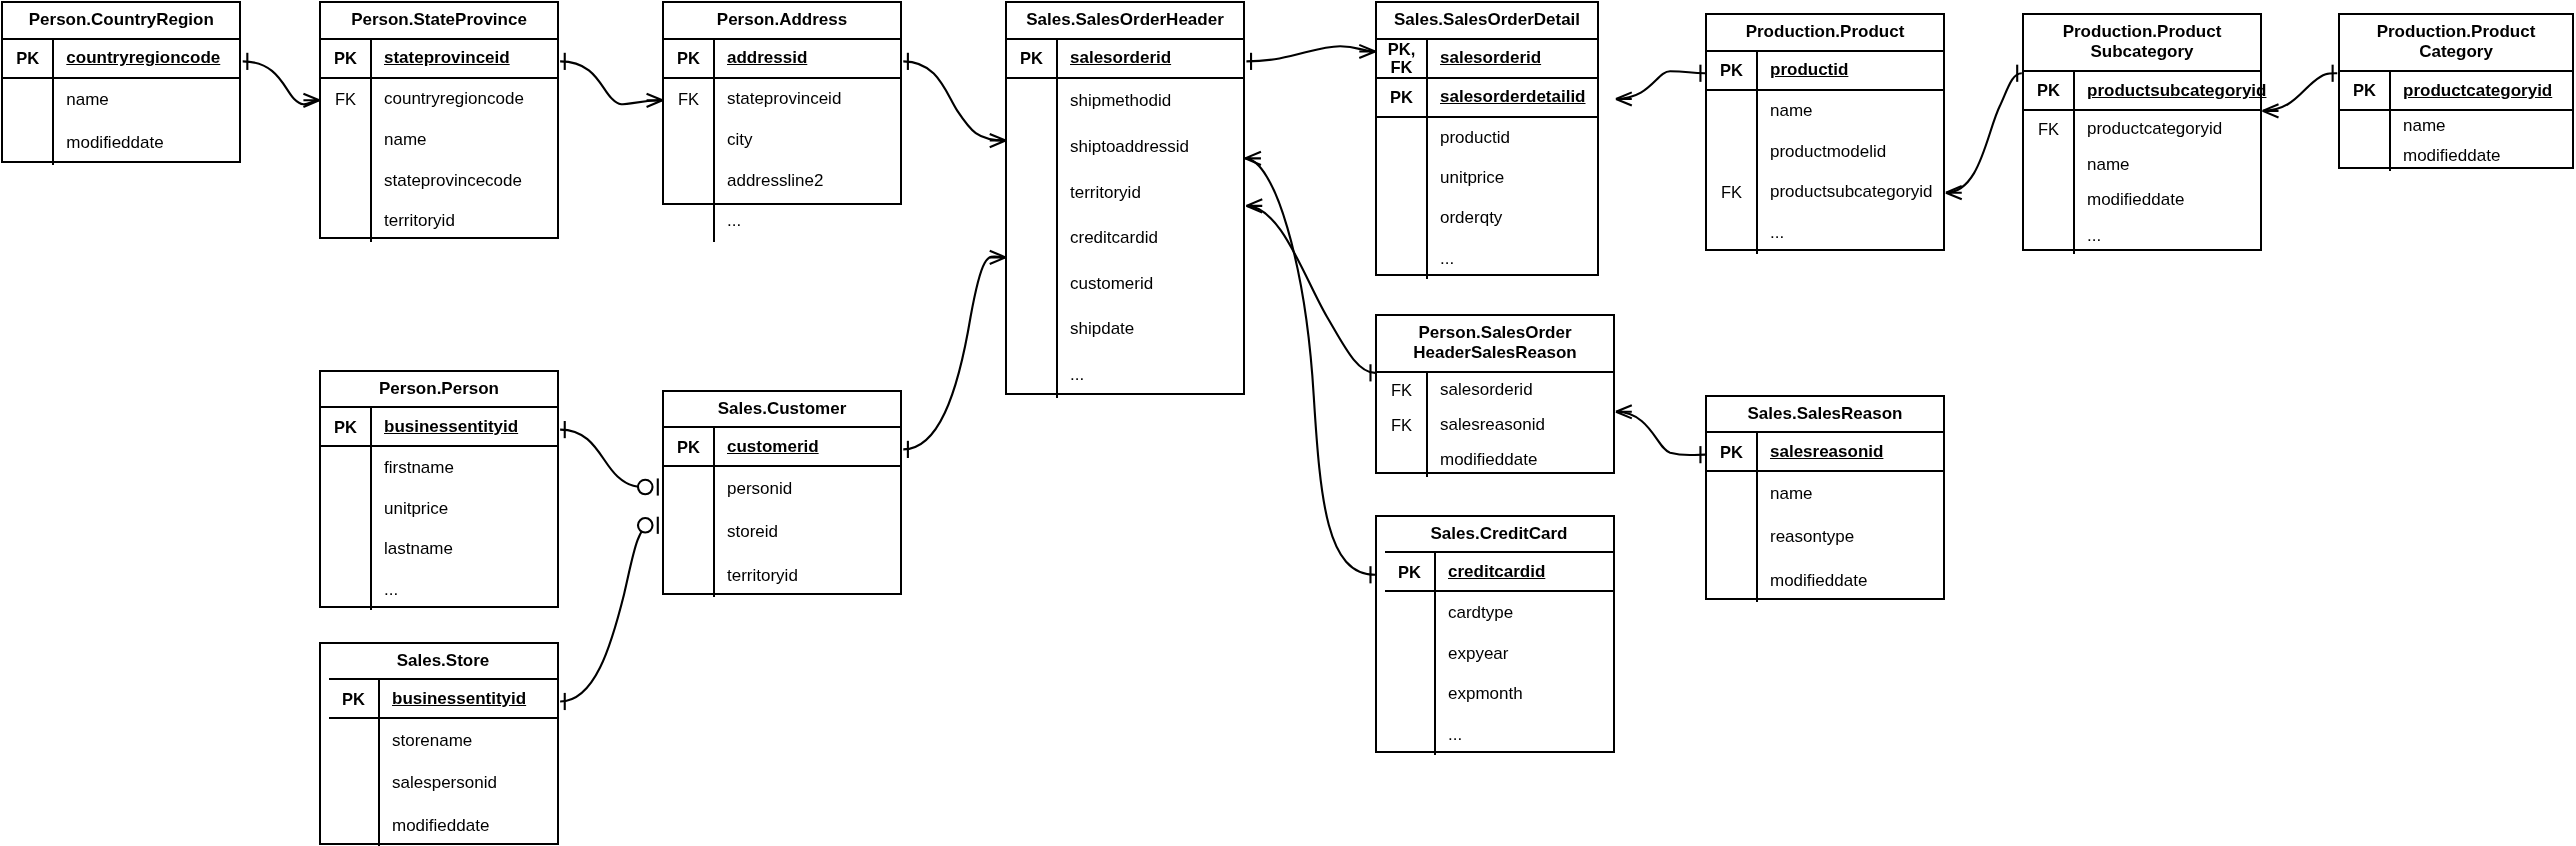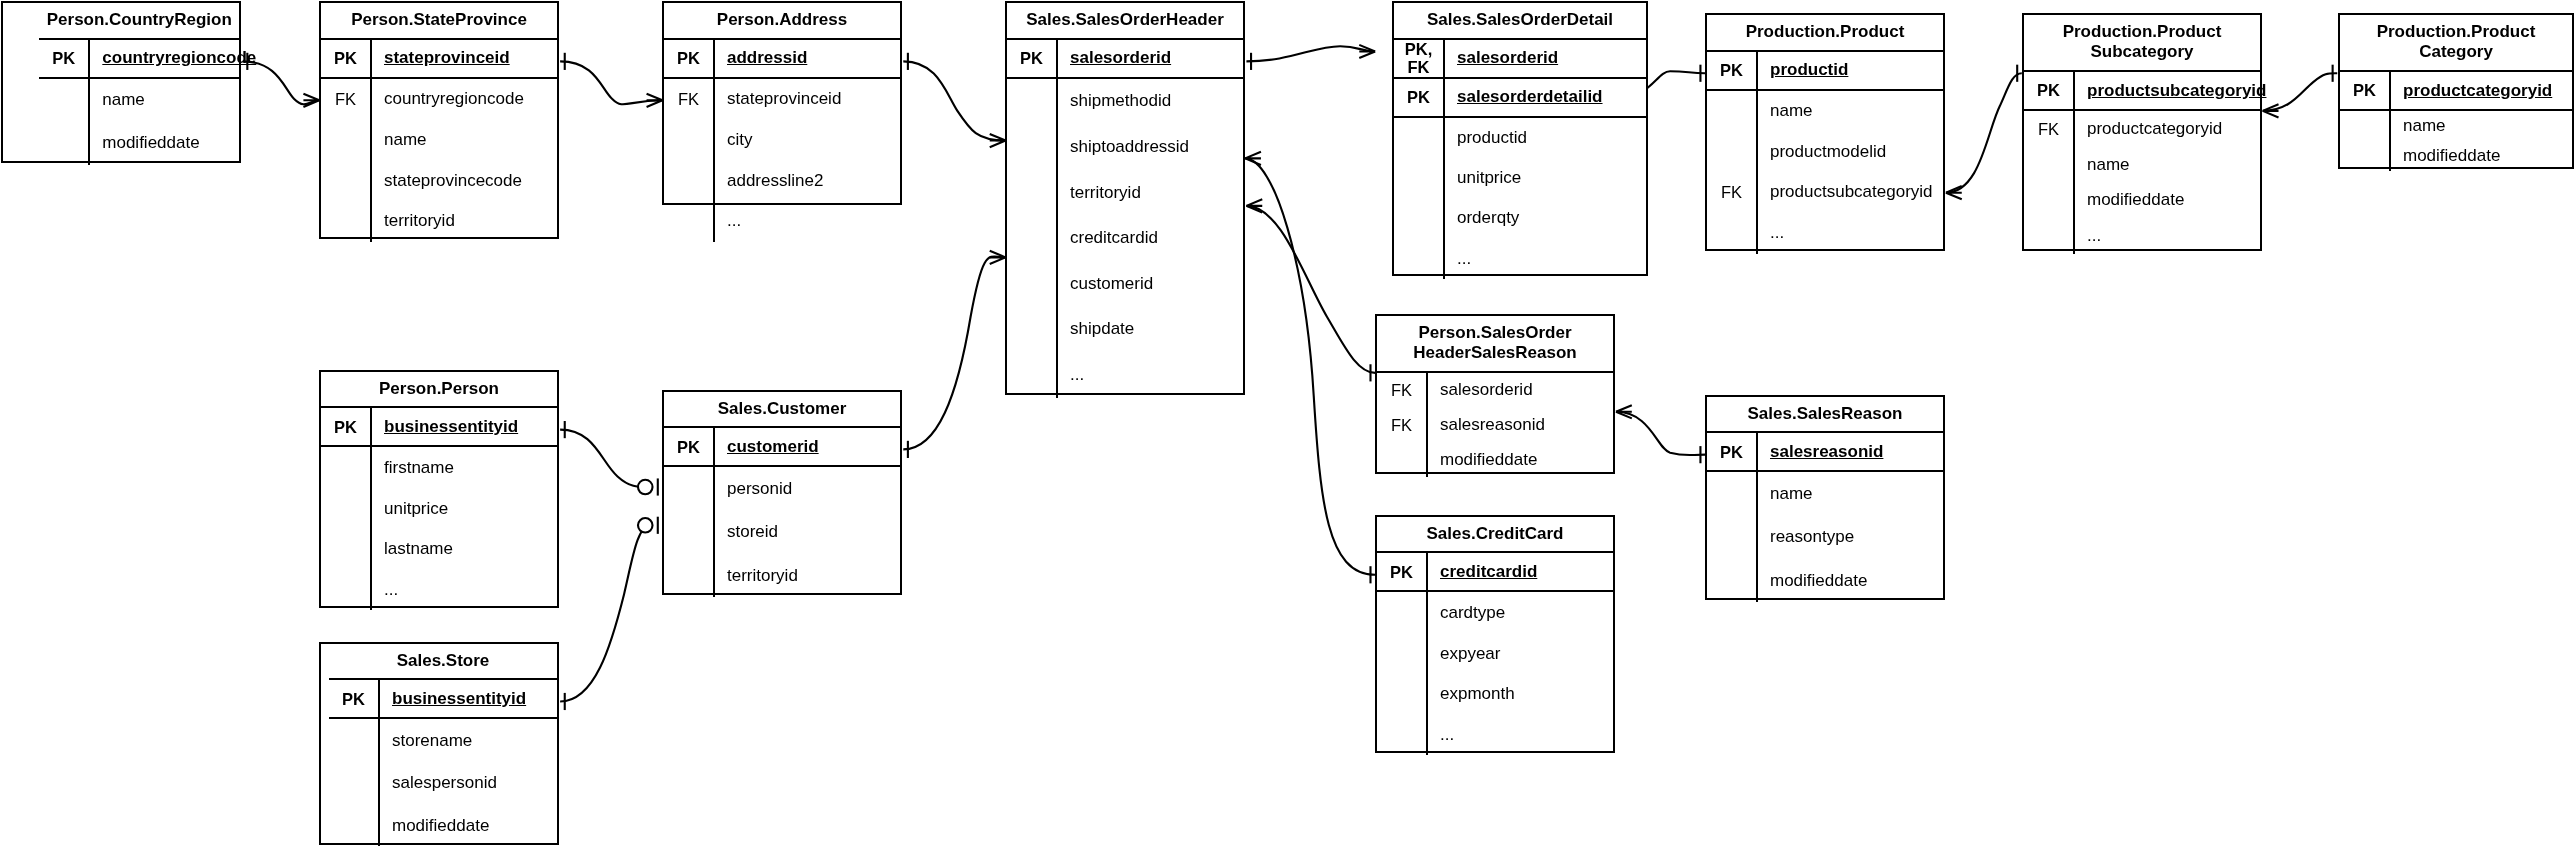--- a/index.html
+++ b/index.html
@@ -149,21 +149,21 @@
       <g>
         <path d="M1886,240 C1930,240 1978,400 1990,600 C2000,760 2010,871 2083,871"></path>
         <line x1="2076" y1="858" x2="2076" y2="884"></line>
         <path d="M1886,240 L1910,230 M1886,240 L1910,250 M1886,240 L1910,240"></path>
       </g>
 
     </g>
   </svg>
 
   <div id="entities-layer">
-      <div class="entity" style="left: 1.3px; top: 1.3px; width: 240px; height: 162px; padding-left: 36px;">
+      <div class="entity" style="left: 1.3px; top: 1.3px; width: 240px; height: 162px;">
         <div class="ent-title">Person.CountryRegion</div>
         <div class="ent-body" style="height: 125px; display: flex; flex-direction: column;">
           <div class="row sep" style="height: 39px; min-height: 39px;">
             <div class="keycell pk">PK</div>
             <div class="fieldcell key">countryregioncode</div>
           </div>
           <div class="grp">
             <div class="row">
               <div class="keycell fk"></div>
               <div class="fieldcell">name</div>
@@ -261,21 +261,21 @@
               <div class="keycell fk" style="border-top: none;"></div>
               <div class="fieldcell">shipdate</div>
             </div>
             <div class="row">
               <div class="keycell fk" style="border-top: none;"></div>
               <div class="fieldcell">...</div>
             </div>
           </div>
         </div>
       </div>
-      <div class="entity" style="left: 1375px; top: 1.3px; width: 256px; height: 275px; margin-left: 17px;">
+      <div class="entity" style="left: 1375px; top: 1.3px; width: 224px; height: 275px;">
         <div class="ent-title">Sales.SalesOrderDetail</div>
         <div class="ent-body" style="height: 239px; display: flex; flex-direction: column;">
           <div class="row sep" style="height: 39px; min-height: 39px;">
             <div class="keycell pk">PK,
 FK</div>
             <div class="fieldcell key">salesorderid</div>
           </div>
           <div class="row sep" style="height: 39px; min-height: 39px;">
             <div class="keycell pk">PK</div>
             <div class="fieldcell key">salesorderdetailid</div>
@@ -484,21 +484,21 @@
               <div class="keycell fk" style="border-top: none;"></div>
               <div class="fieldcell">reasontype</div>
             </div>
             <div class="row">
               <div class="keycell fk" style="border-top: none;"></div>
               <div class="fieldcell">modifieddate</div>
             </div>
           </div>
         </div>
       </div>
-      <div class="entity" style="left: 1375px; top: 515px; width: 240px; height: 238px;">
+      <div class="entity" style="left: 1375px; top: 515px; width: 240px; height: 238px; padding-left: 8px;">
         <div class="ent-title">Sales.CreditCard</div>
         <div class="ent-body" style="height: 202px; display: flex; flex-direction: column;">
           <div class="row sep" style="height: 39px; min-height: 39px;">
             <div class="keycell pk">PK</div>
             <div class="fieldcell key">creditcardid</div>
           </div>
           <div class="grp">
             <div class="row">
               <div class="keycell fk"></div>
               <div class="fieldcell">cardtype</div>

